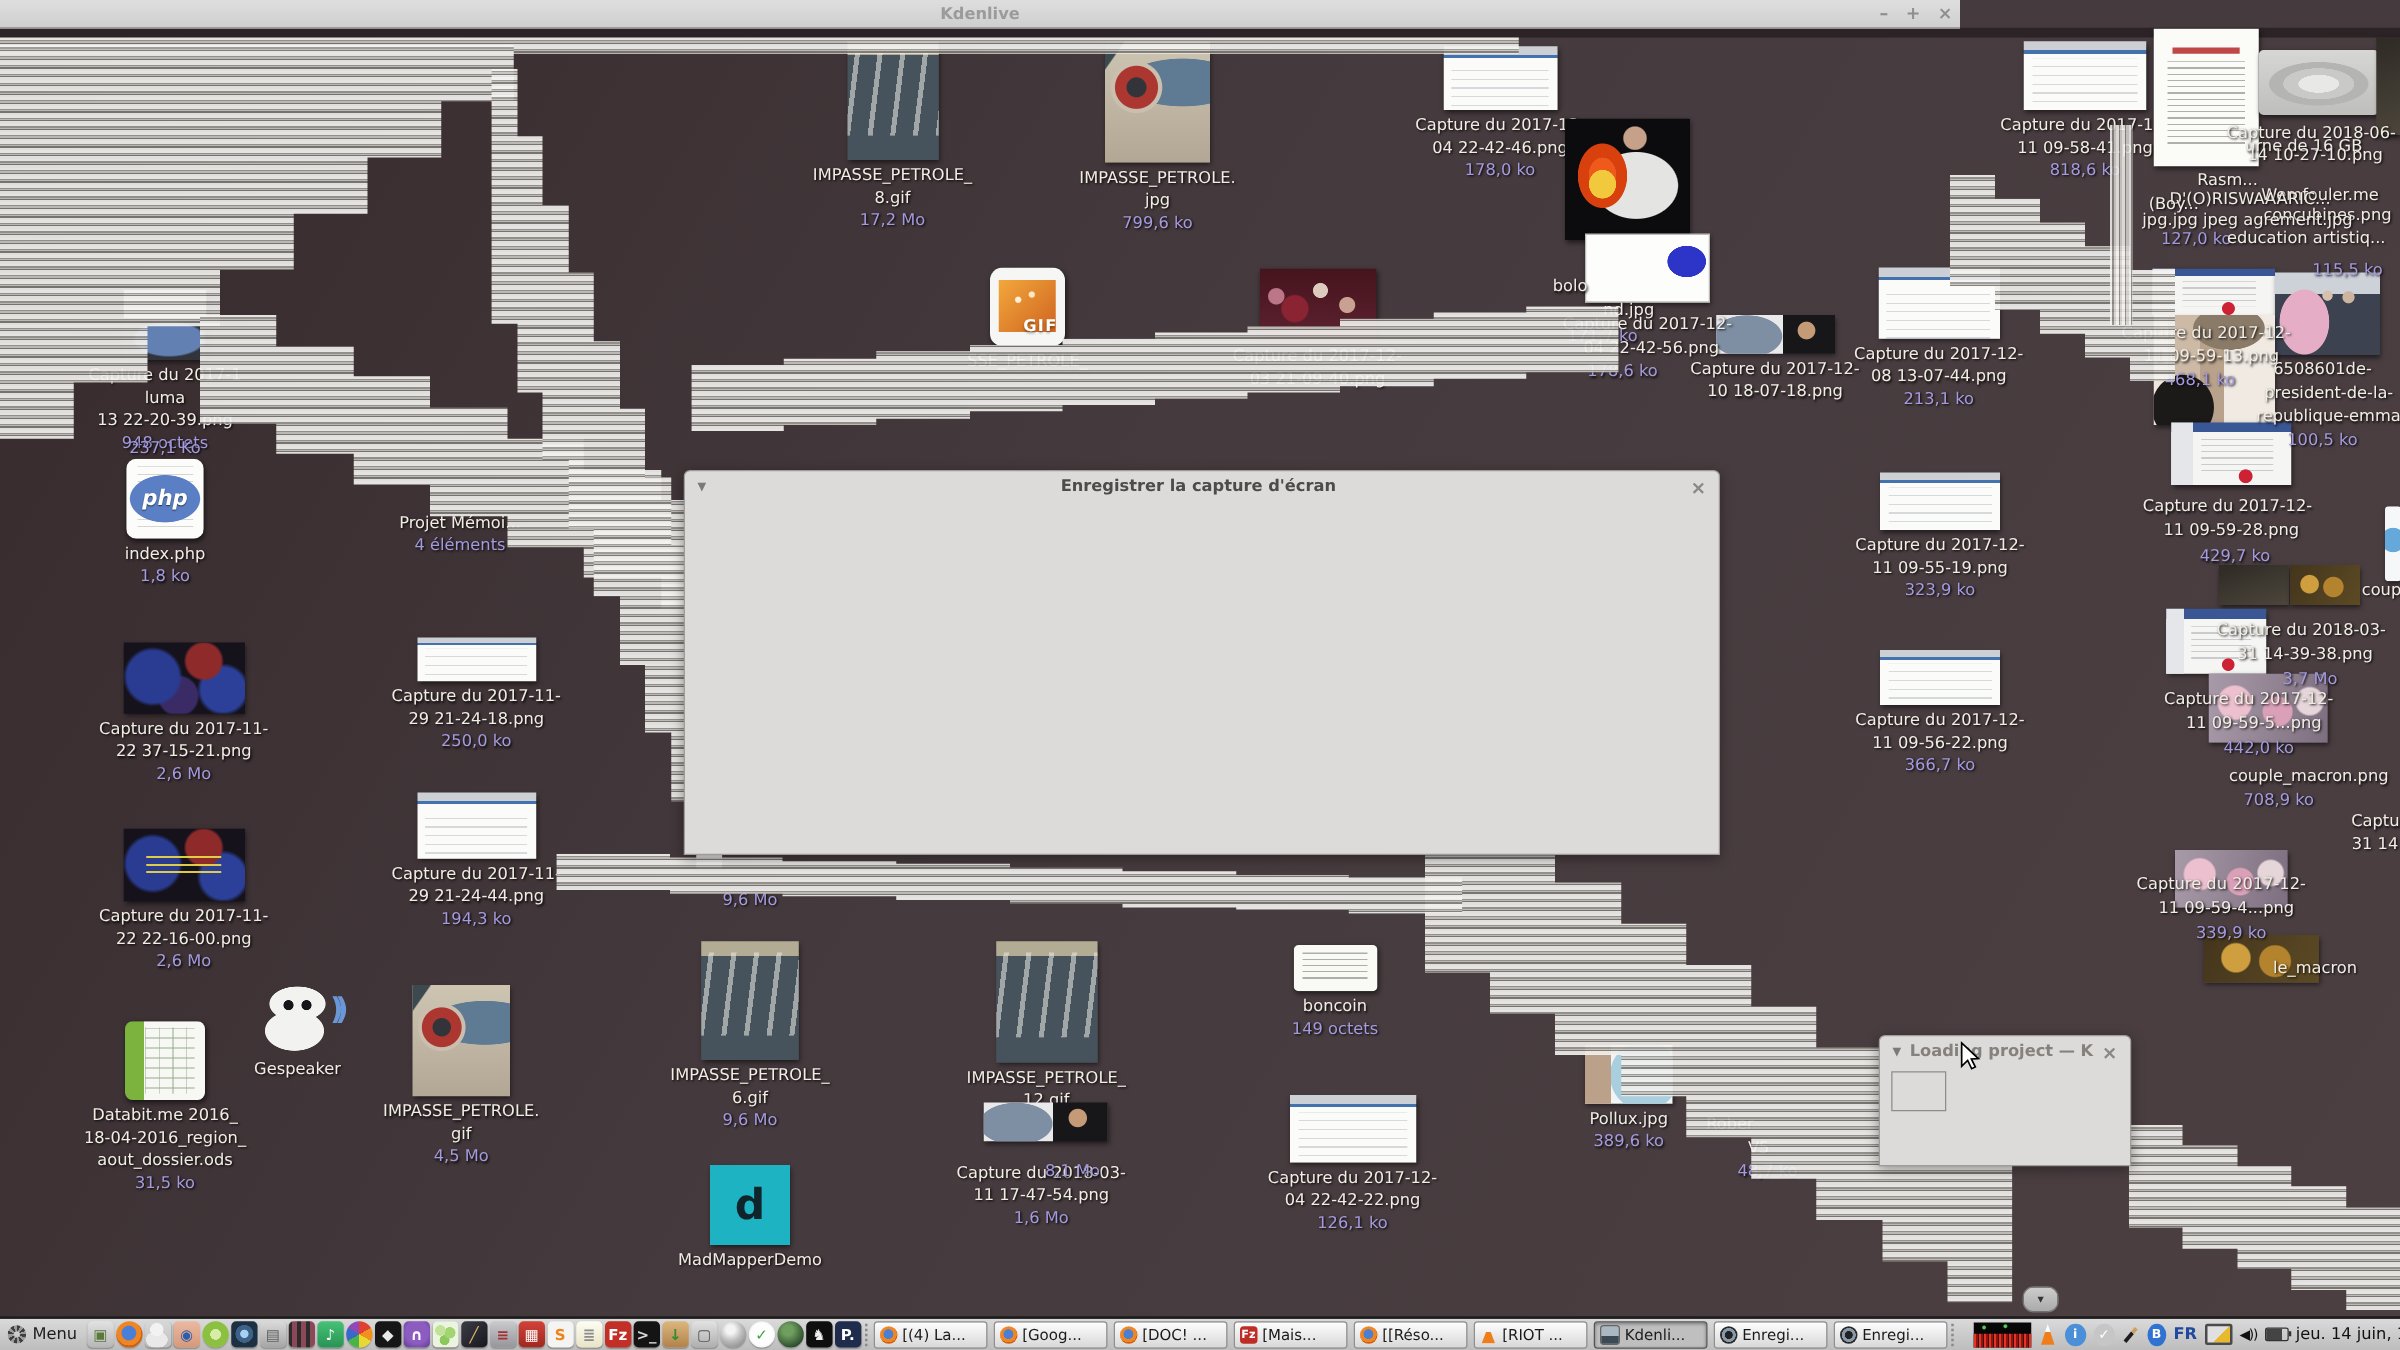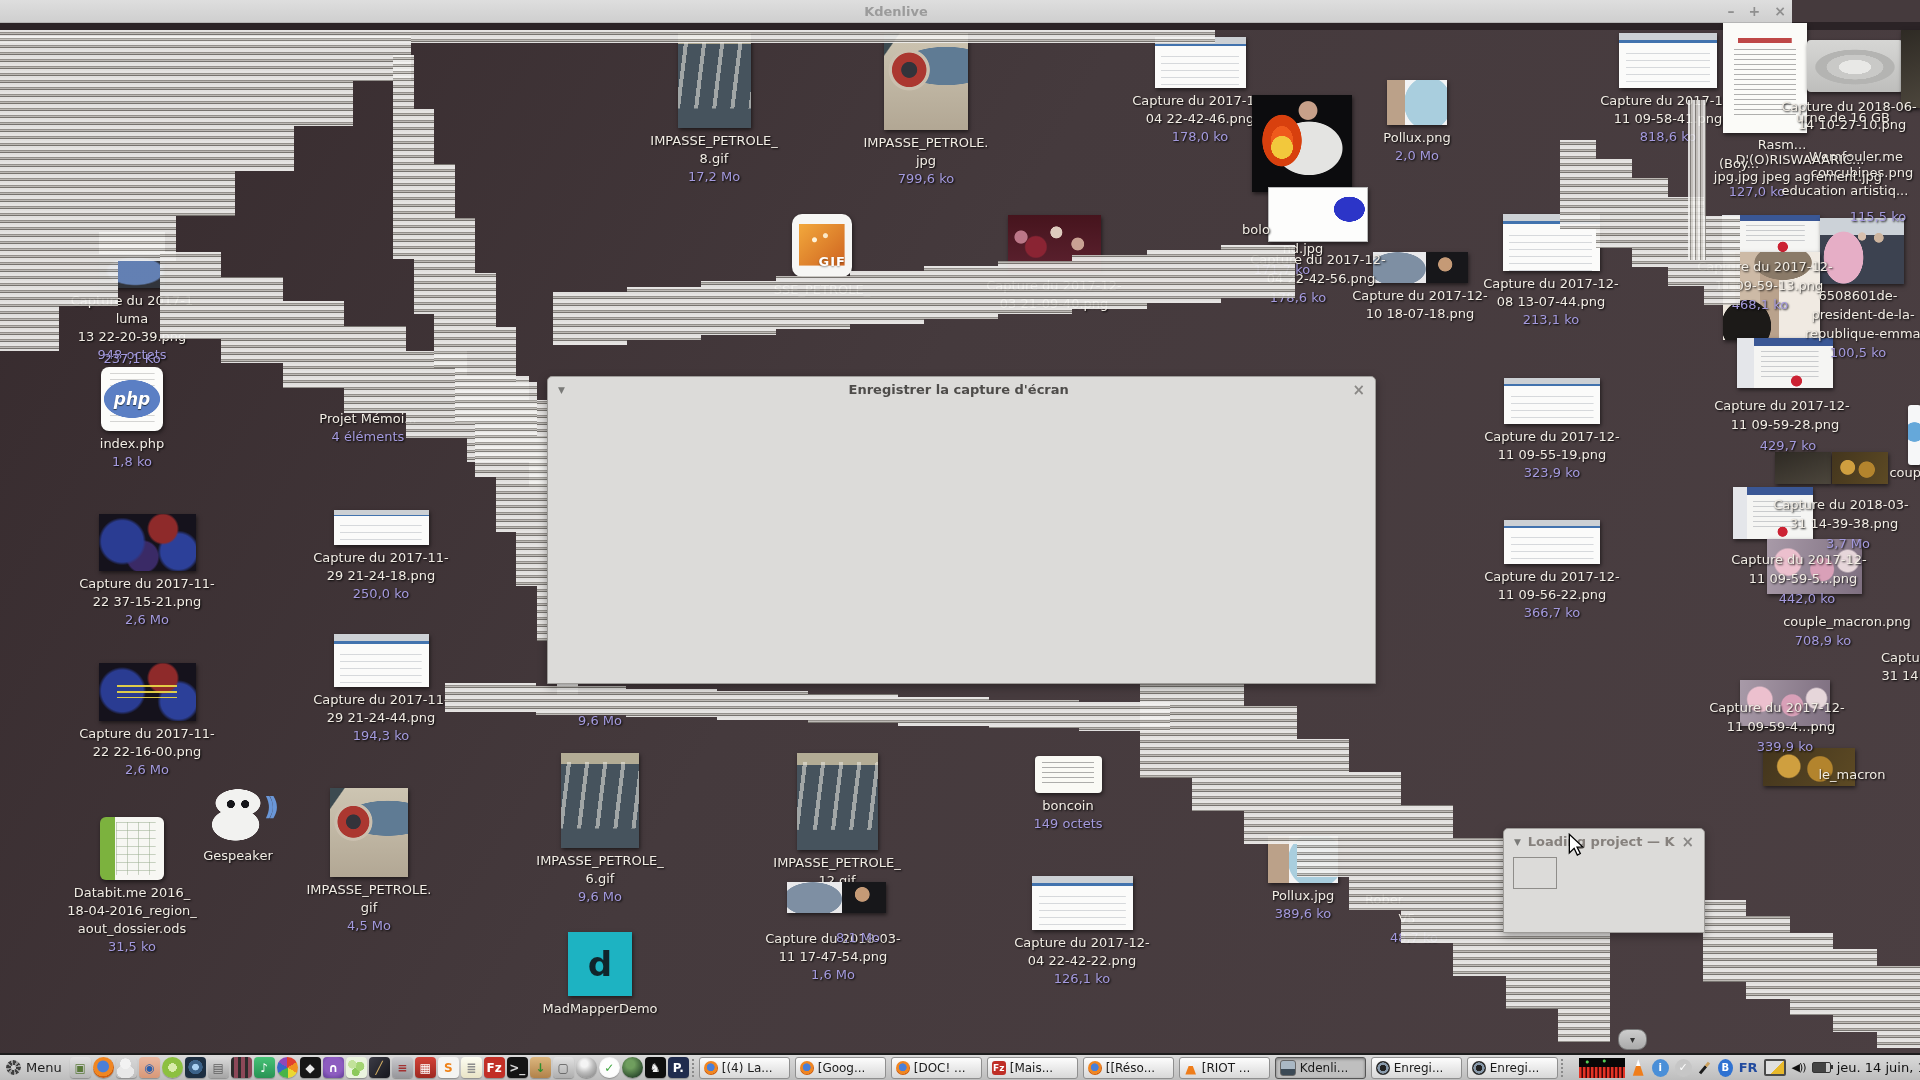--- a/index.html
+++ b/index.html
@@ -1,20 +1,20 @@
 <!DOCTYPE html>
 <html><head>
 <meta charset="utf-8">
 <style>
   html,body{margin:0;padding:0;}
   body{width:1920px;height:1080px;overflow:hidden;position:relative;
        font-family:"DejaVu Sans",sans-serif;background:#453a3d;}
 
   
-  #titlebar{position:absolute;left:0;top:0;width:1792px;height:22px;
+  #titlebar{position:absolute;left:0;top:0;width:1568px;height:22px;
     background:linear-gradient(#dedede,#cfcfcf);border-bottom:1px solid #b5b5b5;
     display:flex;align-items:center;z-index:70;}
   #titlebar .wtitle{flex:1;text-align:center;font-size:13px;font-weight:bold;color:#9b9b9b;}
   .wctrls{position:absolute;right:6px;top:0;height:22px;display:flex;align-items:center;gap:14px;}
   .wctrl{color:#8f8f8f;font-size:14px;font-weight:bold;line-height:22px;cursor:default;}
 
   
   #desktop{position:absolute;left:0;top:22px;width:1920px;height:1031px;
     background:linear-gradient(120deg,#362a2d 0%,#453a3d 45%,#4b3f42 100%);overflow:hidden;}
   #topstrip{position:absolute;left:0;top:0;width:1920px;height:8px;background:#2b2326;z-index:3;}
@@ -349,25 +349,20 @@
       <div class="lbl">Capture du 2017-12-</div>
       <div class="lbl">04 22-42-46.png</div>
       <div class="lbl sz">178,0 ko</div>
     </div>
     <div class="dicon" style="left: 1227px; top: 73px;">
       <div class="thumb t-portrait" style="width: 100px; height: 97px;"></div>
     </div>
     <div class="dicon" style="left: 1243px; top: 165px;">
       <div class="thumb t-vivid" style="width: 98px; height: 53px;"></div>
     </div>
-    <div class="dicon" style="left: 1342px; top: 58px;">
-      <div class="thumb t-pollux" style="width: 60px; height: 45px;"></div>
-      <div class="lbl">Pollux.png</div>
-      <div class="lbl sz">2,0 Mo</div>
-    </div>
     <div class="dicon" style="left: 1345px; top: 230px;">
       <div class="thumb t-laptop" style="width: 95px; height: 31px;"></div>
       <div class="lbl">Capture du 2017-12-</div>
       <div class="lbl">10 18-07-18.png</div>
     </div>
     <div class="dicon" style="left: 1476px; top: 192px;">
       <div class="thumb t-browser" style="width: 97px; height: 57px;"></div>
       <div class="lbl">Capture du 2017-12-</div>
       <div class="lbl">08 13-07-44.png</div>
       <div class="lbl sz">213,1 ko</div>

